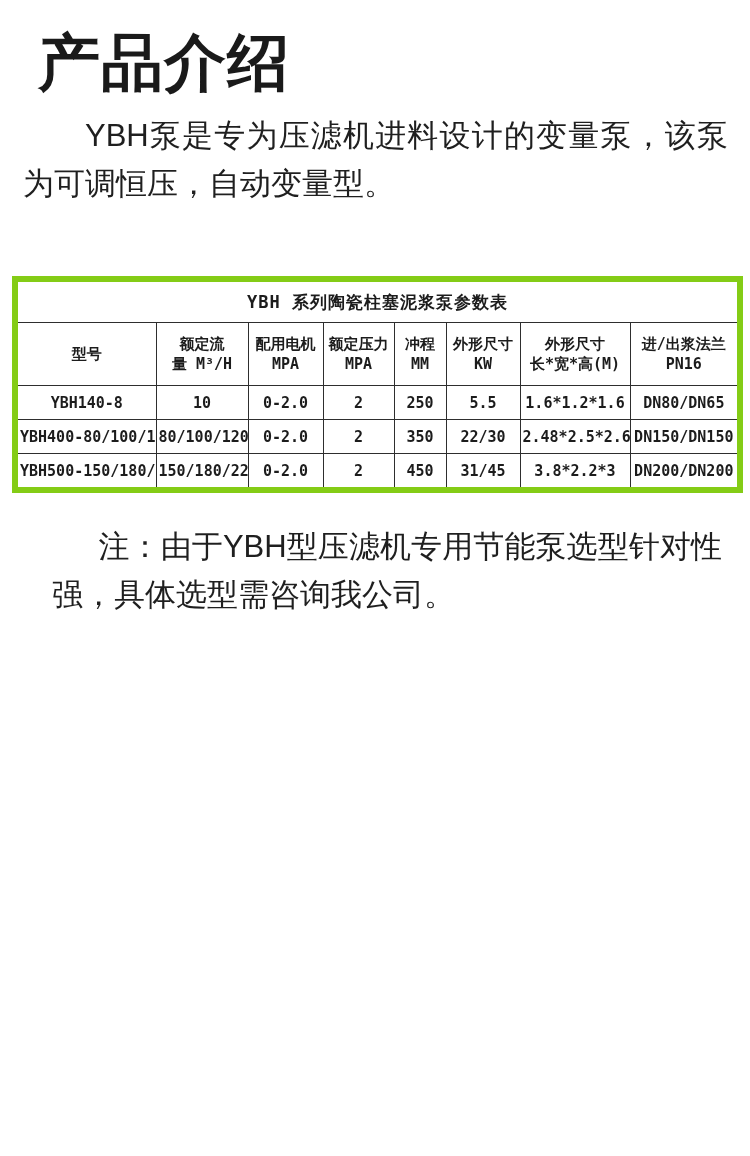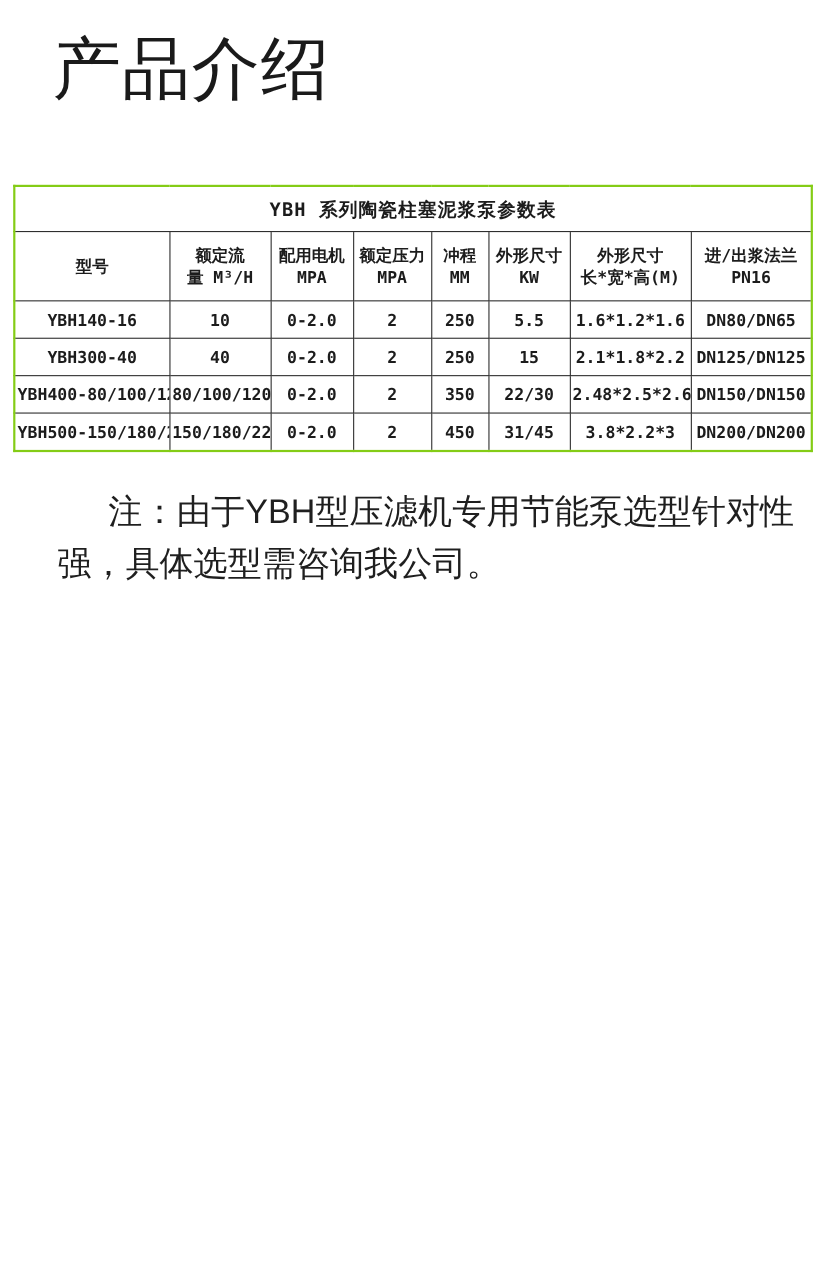--- a/index.html
+++ b/index.html
@@ -10,24 +10,24 @@
     color: #1f1f1f;
     overflow: hidden;
   }
   .page {
     position: relative;
     width: 750px; height: 1156px;
     background: #ffffff;
     box-sizing: border-box;
   }
   .page-title {
-    margin: 26px 0 0 48px;
+    margin: 26px 0 0 38px;
     font-size: 62px;
     line-height: 74px;
-    font-weight: 400;
+    font-weight: 700;
     letter-spacing: 1px;
     color: #1a1a1a;
     font-family: "DejaVu Sans", "Liberation Sans", sans-serif;
   }
   .para {
     margin: 0 22px 0 23px;
     font-size: 31px;
     line-height: 48px;
     text-align: justify;
     text-indent: 2em;
@@ -44,21 +44,21 @@
     font-family: "DejaVu Sans Mono", "Liberation Mono", monospace;
     color: #1c1c1c;
   }
   table.spec-table td, table.spec-table th {
     border: 1px solid #2e2e2e;
     text-align: center;
     vertical-align: middle;
     padding: 0 2px;
     overflow: hidden;
   }
-  table.spec-table { border: 2px solid #84cc16; }
+  table.spec-table { border: 6px solid #84cc16; }
   .t-title-cell {
     height: 40px;
     font-size: 17px;
     font-weight: bold;
     letter-spacing: 1px;
   }
   .t-head-cell {
     height: 62px;
     font-size: 15px;
     font-weight: bold;
@@ -81,20 +81,21 @@
     color: #1f1f1f;
   }
 </style>
 </head>
 <body>
 
 <div class="page">
 
   <h1 class="page-title">产品介绍</h1>
 
+  <p class="para para-1">YBH泵是专为压滤机进料设计的变量泵，该泵为可调恒压，自动变量型。</p>
 
 
   <table class="spec-table">
     <colgroup>
       <col style="width:141px">
         <col style="width:92px">
         <col style="width:75px">
         <col style="width:71px">
       <col style="width:52px">
         <col style="width:74px">
@@ -133,38 +134,28 @@
         <th class="t-head-cell">
             <span>外形尺寸</span>
             <span>长*宽*高(M)</span>
           </th>
         <th class="t-head-cell">
             <span>进/出浆法兰</span>
             <span>PN16</span>
           </th>
       </tr>
       <tr class="t-data-row">
-        <td>YBH140-16</td>
+        <td>YBH140-8</td>
         <td>10</td>
         <td>0-2.0</td>
         <td>2</td>
         <td>250</td>
         <td>5.5</td>
         <td>1.6*1.2*1.6</td>
         <td>DN80/DN65</td>
-      </tr>
-      <tr class="t-data-row">
-        <td>YBH300-40</td>
-        <td>40</td>
-        <td>0-2.0</td>
-        <td>2</td>
-        <td>250</td>
-        <td>15</td>
-        <td>2.1*1.8*2.2</td>
-        <td>DN125/DN125</td>
       </tr>
       <tr class="t-data-row">
         <td>YBH400-80/100/120</td>
         <td>80/100/120</td>
         <td>0-2.0</td>
         <td>2</td>
         <td>350</td>
         <td>22/30</td>
         <td>2.48*2.5*2.6</td>
         <td>DN150/DN150</td>

